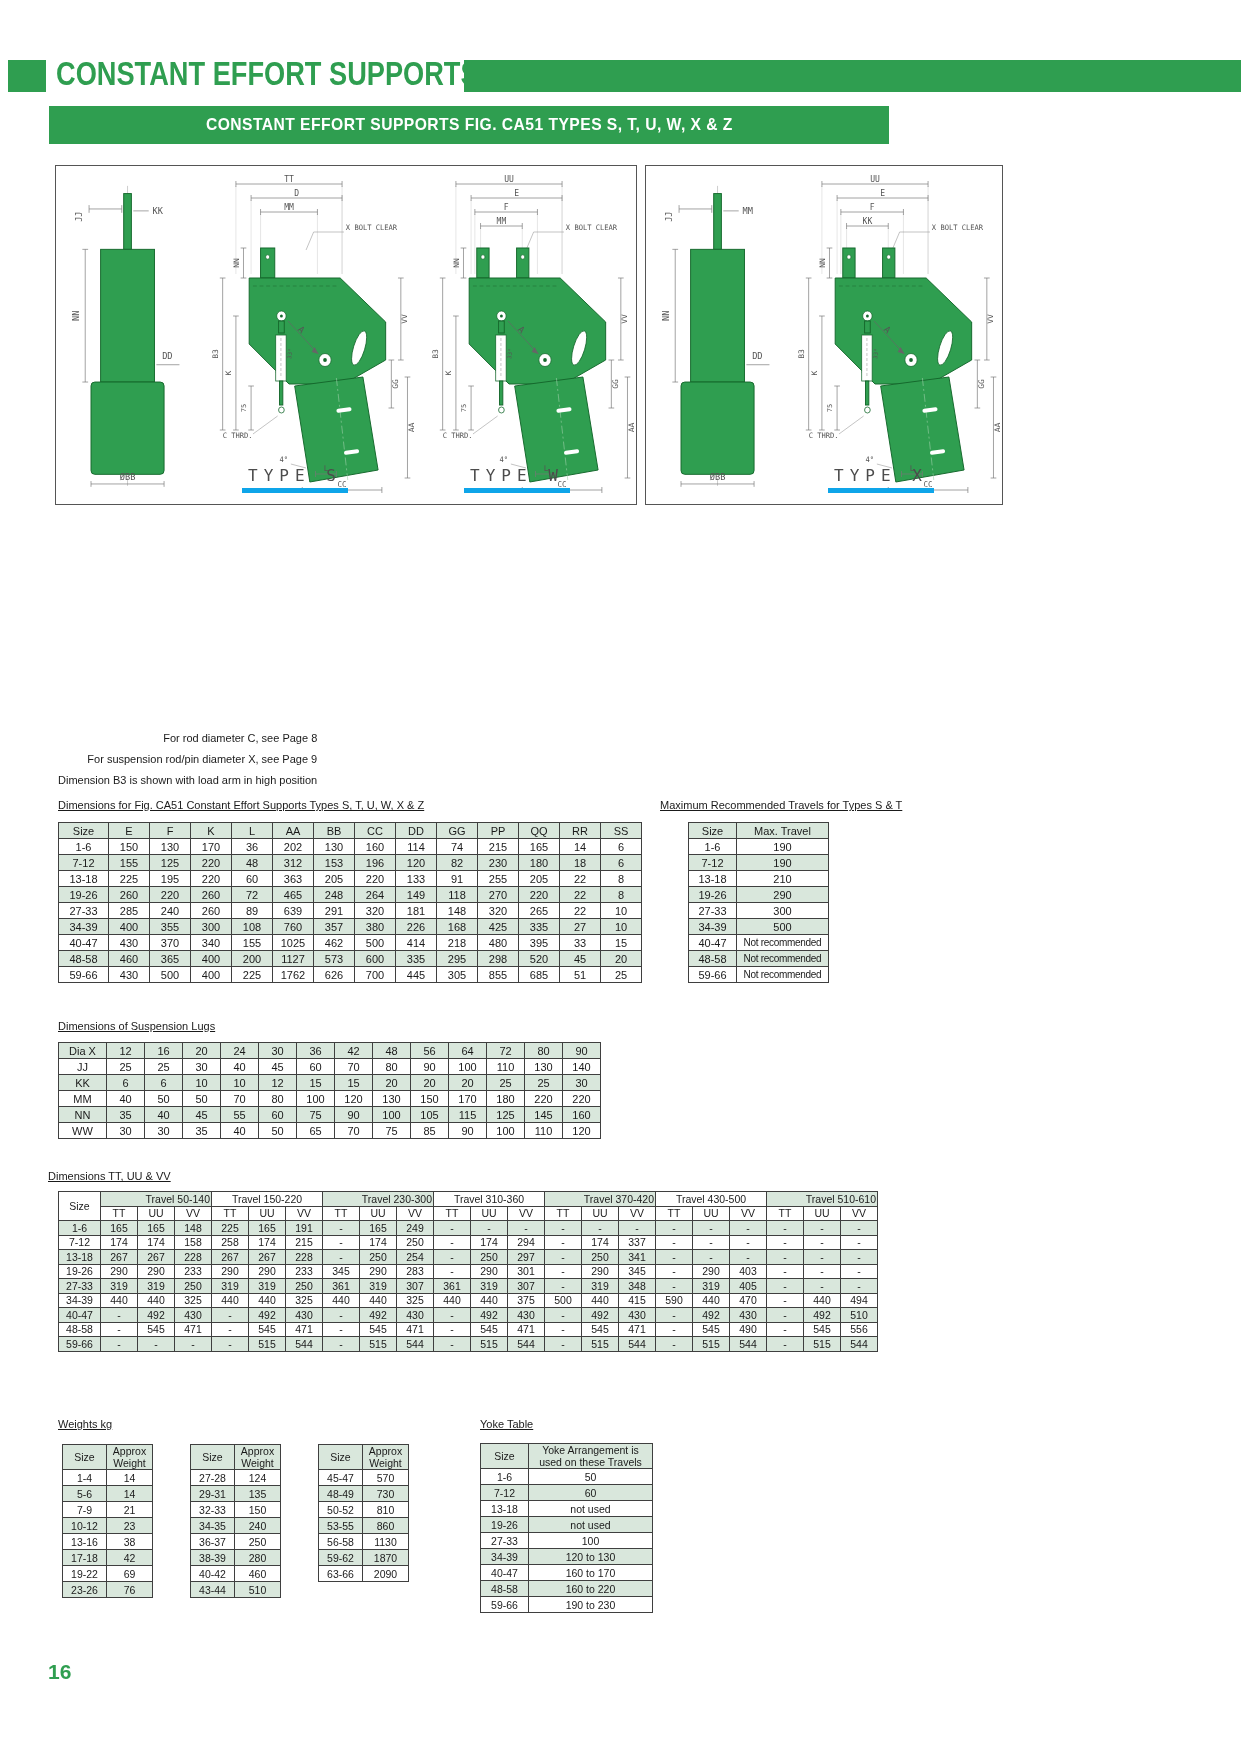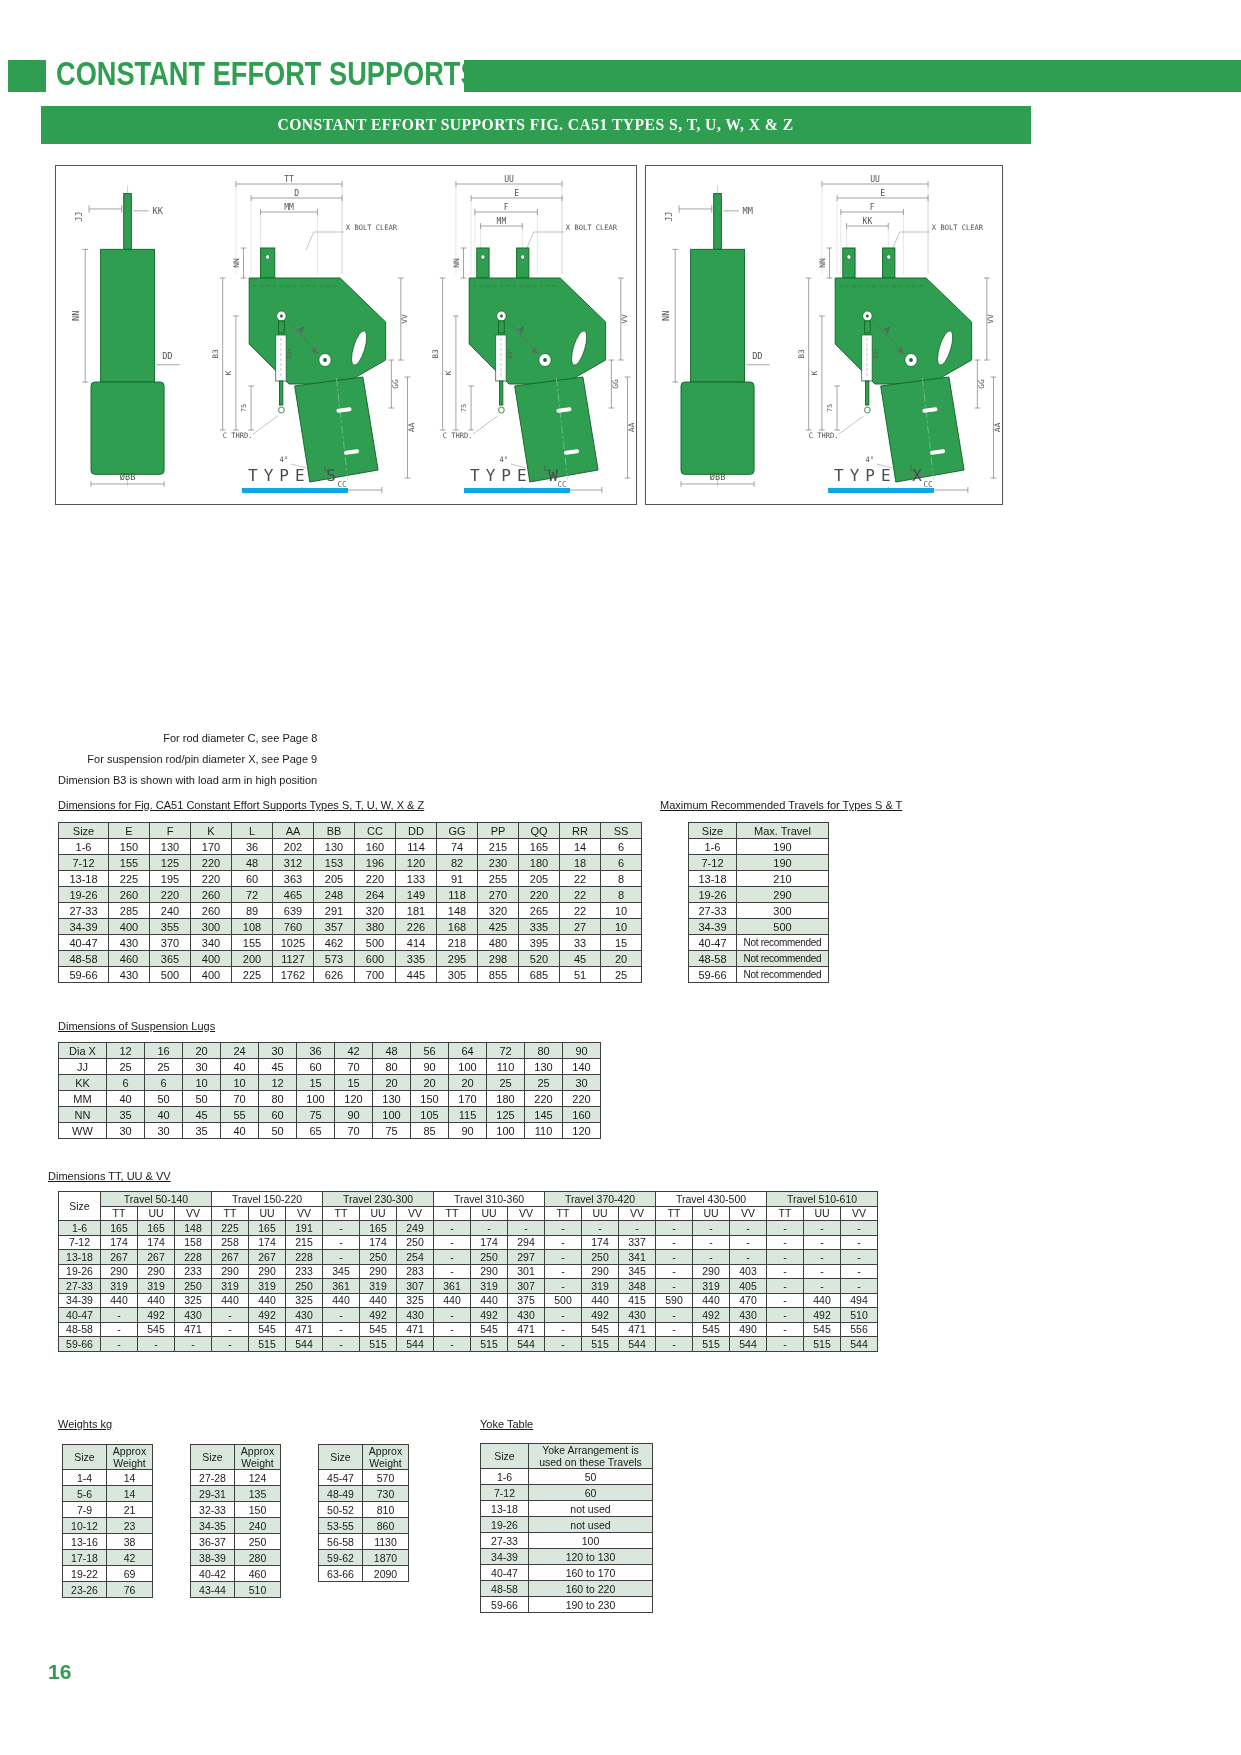--- a/index.html
+++ b/index.html
@@ -17,37 +17,37 @@
   .t-title{font-size:11px;text-decoration:underline;white-space:nowrap;}
   .note{font-size:11px;margin-bottom:9px;white-space:nowrap;}
   table{border-collapse:collapse;table-layout:fixed;background:#fff;}
   td{border:1px solid #3f3f3f;text-align:center;font-size:11px;padding:0 1px;height:15px;
      line-height:12px;background:#fff;overflow:hidden;vertical-align:middle;}
   tr.alt td{background:var(--alt,#d9e7dc);}
   tr.head td{background:var(--alt,#d9e7dc);}
   table{border:1.5px solid #333;}
   .t-tuv td{font-size:10.5px;height:13.5px;}
   .t-tuv td.whead{background:#fff;}
-  .t-tuv td.galt{background:var(--alt,#d9e7dc);}
+  .t-tuv td.galt{background:var(--alt,#d9e7dc);text-align:right;}
   .t-w td,.t-yoke td{font-size:10.5px;}
   .t-travel td.nr{font-size:10px;letter-spacing:-.3px;}
   #pagenum{color:var(--green,#2f9e50);font-weight:bold;font-size:21px;}
   svg text{font-family:"DejaVu Sans Mono",monospace;fill:#555;}
   .gfill{fill:var(--green,#2f9e50);stroke:#15682c;stroke-width:1;}
 </style>
 </head>
 <body>
 
 <div id="page">
 
   <div class="abs greenbg" style="left:8px;top:60px;width:38px;height:32px;"></div>
   <div class="abs" id="hdr-title" style="left:56px;top:54px;">CONSTANT EFFORT SUPPORTS</div>
   <div class="abs greenbg" style="left:464px;top:60px;width:777px;height:32px;"></div>
 
-  <div class="abs greenbg" id="banner" style="left:41px;top:106px;width:990px;height:38px;font-family:Liberation Serif, serif;">
+  <div class="abs greenbg" id="banner" style="left:49px;top:106px;width:840px;height:38px;">
     <span>CONSTANT EFFORT SUPPORTS FIG. CA51 TYPES S, T, U, W, X &amp; Z</span>
   </div>
 
   <div class="abs dbox" id="box1" style="left:55px;top:165px;width:582px;height:340px;">
     <svg class="abs" id="cyl-s" style="left:10px;top:6px;" width="125" height="322" viewBox="0 0 130 330">
         <line x1="64" y1="12" x2="64" y2="326" stroke="#aaa" stroke-width="0.6" stroke-dasharray="8 3 2 3"></line>
         <rect x="60" y="20" width="8" height="58" class="gfill"></rect>
         <rect x="36" y="78" width="56" height="138" class="gfill"></rect>
         <rect x="26" y="216" width="76" height="96" rx="4" class="gfill"></rect>
         <line x1="24" y1="36" x2="58" y2="36" stroke="#777" stroke-width="0.7"></line>

